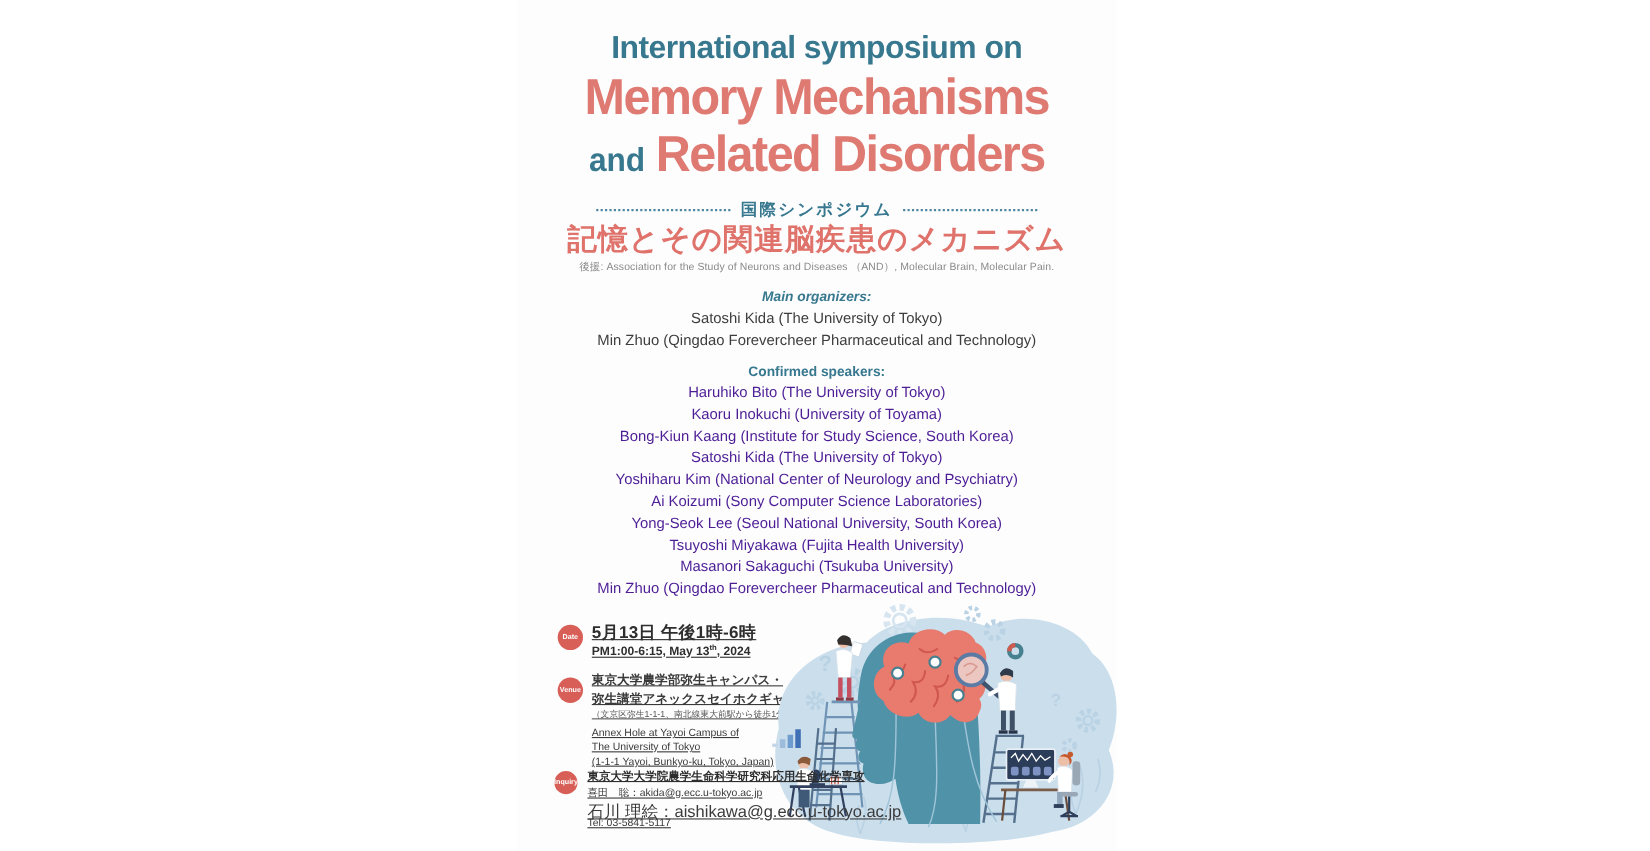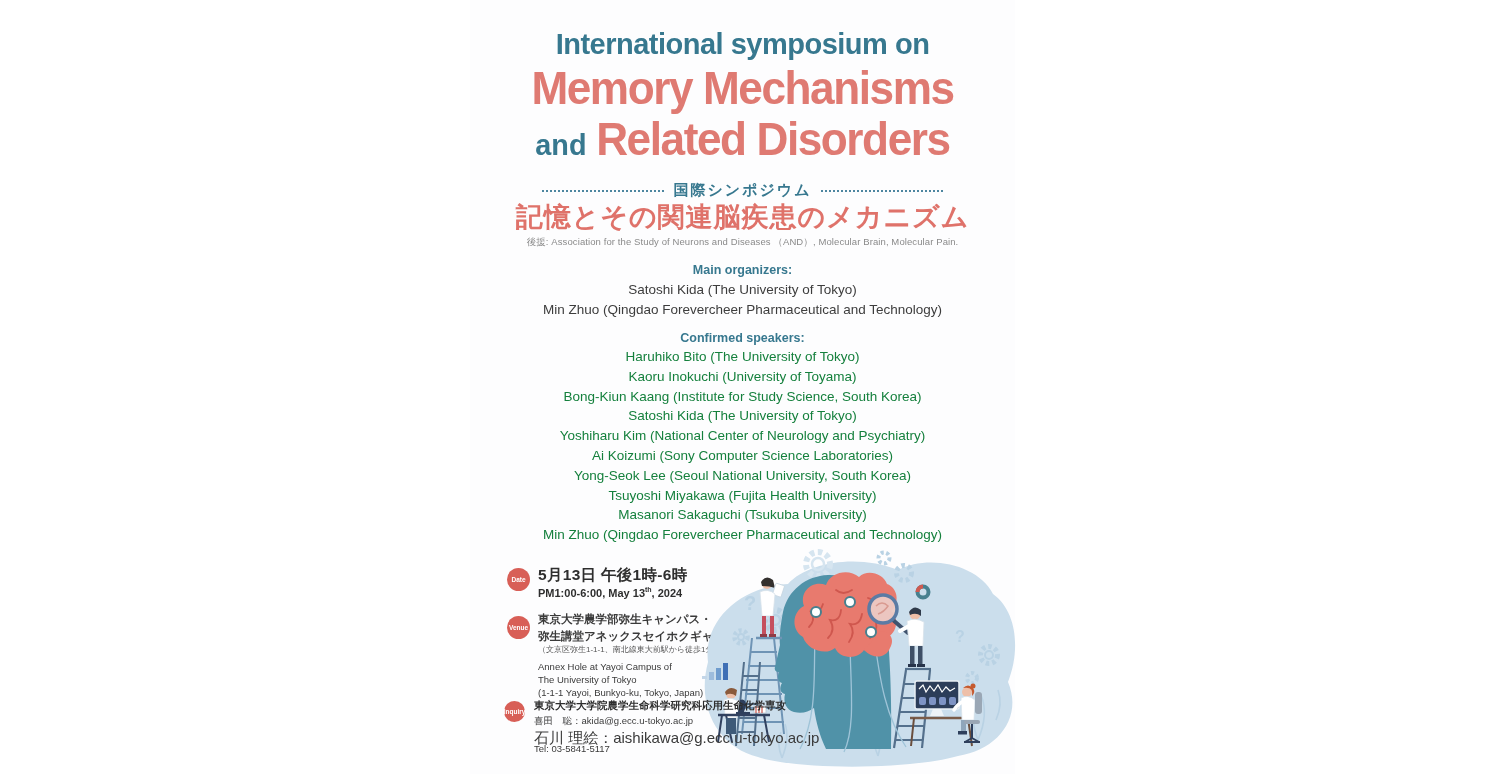--- a/index.html
+++ b/index.html
@@ -11,30 +11,30 @@
   .t2{top:61px;font-size:46px;font-weight:bold;color:#df7a72;letter-spacing:-1.5px;transform:scaleX(0.96);}
   .t3{top:112px;display:flex;justify-content:center;align-items:baseline;gap:10px;transform:scaleX(0.96);}
   .t3 .and{font-size:30px;font-weight:bold;color:#37788f;}
   .t3 .big{font-size:46px;font-weight:bold;color:#df7a72;letter-spacing:-1.5px;}
   .jprow{top:181px;display:flex;justify-content:center;align-items:center;gap:9px;}
   .dots{width:122px;height:0;border-top:2px dotted #4d86a0;}
   .jplabel{font-size:15px;font-weight:bold;color:#37788f;letter-spacing:2px;}
   .jptitle{top:199px;font-size:27px;font-weight:bold;color:#df726a;letter-spacing:1px;}
   .sponsor{top:236px;font-size:9.5px;color:#8a8a8a;letter-spacing:0.1px;}
   .sechead{font-size:12.5px;font-weight:bold;color:#37788f;}
-  .org-head{top:263px;}
+  .org-head{top:263px;font-style:italic;}
   .org-names{top:280px;font-size:13.5px;color:#3d3d3d;line-height:19.5px;}
   .spk-head{top:331px;}
-  .spk-list{top:347px;font-size:13.5px;color:#15803d;line-height:19.8px;}
+  .spk-list{top:347px;font-size:13.5px;color:#4c1d95;line-height:19.8px;}
   .badge{position:absolute;border-radius:50%;background:#d85f57;color:#ffffff;
     display:flex;align-items:center;justify-content:center;font-size:6.5px;font-weight:bold;}
   .b-date{left:37px;top:568px;width:23px;height:23px;}
   .b-venue{left:37px;top:616px;width:23px;height:23px;}
   .b-inquiry{left:34px;top:701px;width:21px;height:21px;}
-  .info{position:absolute;color:#2e2e2e;}
+  .info{position:absolute;color:#2e2e2e;text-decoration:underline;}
   .d-jp{left:68px;top:565px;font-size:15.5px;font-weight:bold;letter-spacing:0.3px;}
   .d-en{left:68px;top:586px;font-size:11px;font-weight:bold;}
   .d-en sup{font-size:7px;}
   .v-jp{left:68px;top:611px;font-size:11.5px;font-weight:bold;line-height:17px;color:#3a3a3a;}
   .v-note{left:68px;top:644px;font-size:8px;color:#555555;}
   .v-en{left:68px;top:660px;font-size:9.5px;line-height:13px;color:#3a3a3a;}
   .i-jp{left:64px;top:699px;font-size:10.5px;font-weight:bold;color:#2e2e2e;z-index:5;}
   .i-c1{left:64px;top:715px;font-size:9.5px;color:#3a3a3a;z-index:5;}
   .i-c2{left:64px;top:729px;font-size:15px;color:#3a3a3a;z-index:5;}
   .i-tel{left:64px;top:743px;font-size:9.5px;color:#3a3a3a;z-index:5;}
@@ -229,21 +229,21 @@
         <rect x="280" y="189" width="9" height="3.5" fill="#2e3f5c"></rect>
         <rect x="297" y="150" width="7" height="22" rx="3" fill="#9aa7b5"></rect>
         <rect x="286" y="178" width="16" height="4" rx="2" fill="#9aa7b5"></rect>
         <path d="M294,182 L294,196 M286,200 L302,200 M294,196 L287,200 M294,196 L301,200" stroke="#2e3f5c" stroke-width="2"></path>
       </g>
     </svg>
 
     <div class="badge b-date">Date</div>
     <div class="info d-jp">5月13日 午後1時-6時</div>
     <div class="info d-en">
-      <span>PM1:00-6:00, May 13</span><sup>th</sup><span>, 2024</span>
+      <span>PM1:00-6:15, May 13</span><sup>th</sup><span>, 2024</span>
     </div>
 
     <div class="badge b-venue">Venue</div>
     <div class="info v-jp">
       <div>東京大学農学部弥生キャンパス・</div>
       <div>弥生講堂アネックスセイホクギャラリー</div>
     </div>
     <div class="info v-note">（文京区弥生1-1-1、南北線東大前駅から徒歩1分）</div>
     <div class="info v-en">
       <div>Annex Hole at Yayoi Campus of</div>

